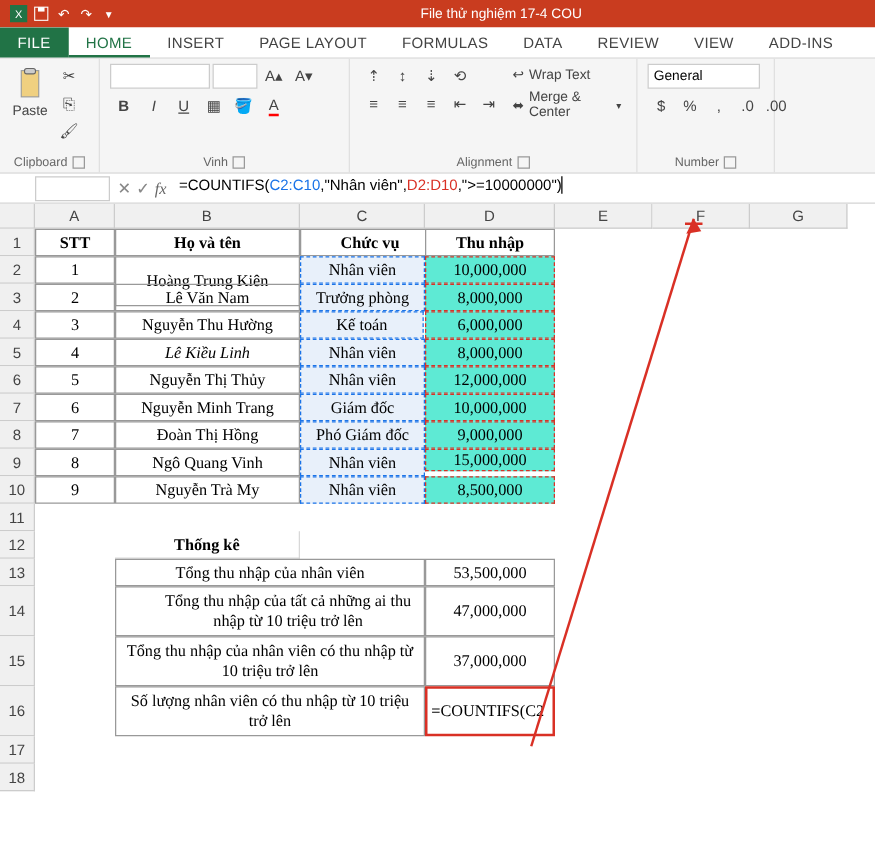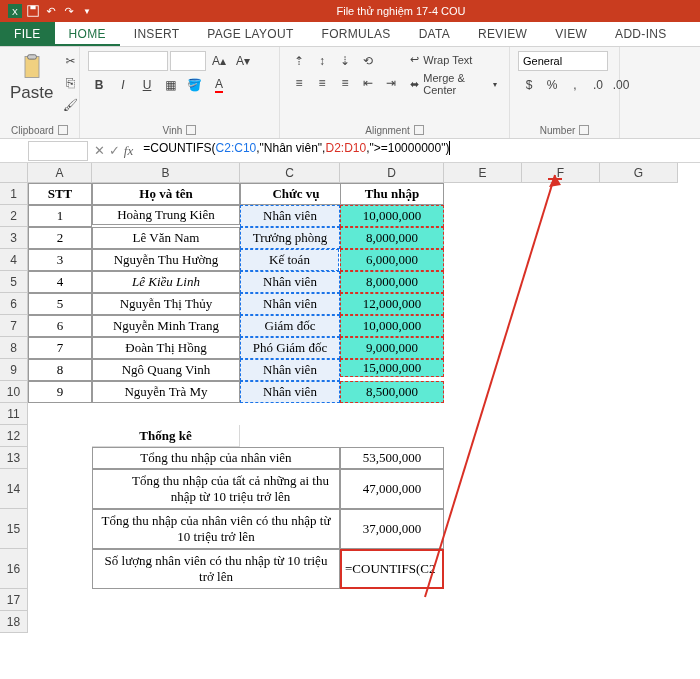--- a/index.html
+++ b/index.html
@@ -12,21 +12,21 @@
 
 .ribbon-tabs { height: 25px; display: flex; background: #fff; border-bottom: 1px solid #d4d4d4; }
 .ribbon-tab { padding: 5px 14px; font-size: 12px; color: #444; cursor: pointer; text-transform: uppercase; letter-spacing: 0.3px; }
 .ribbon-tab.file { background: #217346; color: #fff; }
 .ribbon-tab.active { color: #217346; border-bottom: 2px solid #217346; }
 
 .ribbon-body { height: 92px; background: #f5f5f5; border-bottom: 1px solid #d4d4d4; display: flex; }
 .ribbon-group { border-right: 1px solid #e0e0e0; padding: 4px 8px 2px; display: flex; flex-direction: column; justify-content: space-between; }
 .ribbon-group-label { text-align: center; font-size: 10px; color: #666; padding-top: 2px; display:flex; justify-content:center; gap:4px; }
 .ribbon-controls { display: flex; gap: 4px; align-items: flex-start; flex: 1; }
-.big-btn { display: flex; flex-direction: column; align-items: center; gap: 2px; padding: 2px; font-size: 17px; color: #444; }
+.big-btn { display: flex; flex-direction: column; align-items: center; gap: 2px; padding: 2px; font-size: 11px; color: #444; }
 .big-btn svg { width: 28px; height: 28px; }
 .small-btns { display: flex; flex-direction: column; gap: 2px; }
 .font-row { display: flex; gap: 2px; align-items: center; }
 .font-select { width: 80px; height: 20px; border: 1px solid #ccc; background: #fff; font-size: 11px; padding: 0 4px; }
 .size-select { width: 36px; height: 20px; border: 1px solid #ccc; background: #fff; font-size: 11px; padding: 0 2px; }
 .icon-btn { width: 22px; height: 20px; border: 1px solid transparent; display: flex; align-items: center; justify-content: center; font-size: 12px; color: #444; }
 .align-col { display: flex; flex-direction: column; gap: 2px; }
 .align-row { display: flex; gap: 1px; }
 .merge-row { display: flex; align-items: center; gap: 4px; font-size: 11px; color: #444; padding: 2px 4px; }
 .fmt-select { width: 90px; height: 20px; border: 1px solid #ccc; background: #fff; font-size: 11px; padding: 0 4px; }
@@ -245,21 +245,21 @@
       <div class="row-header" style="height: 40px;">16</div>
       <div class="row-header" style="height: 22px;">17</div>
       <div class="row-header" style="height: 22px;">18</div>
     </div>
   <div class="cells" id="cells">
       <div class="cell header border" style="left: 0px; top: 0px; width: 64px; height: 22px;">STT</div>
       <div class="cell header border" style="left: 64px; top: 0px; width: 148px; height: 22px;">Họ và tên</div>
       <div class="cell header border" style="left: 212px; top: 0px; width: 112px; height: 22px;">Chức vụ</div>
       <div class="cell header border" style="left: 312px; top: 0px; width: 104px; height: 22px;">Thu nhập</div>
       <div class="cell center border" style="left: 0px; top: 22px; width: 64px; height: 22px;">1</div>
-      <div class="cell center border" style="left: 64px; top: 22px; width: 148px; height: 20px;">Hoàng Trung Kiên</div>
+      <div class="cell center border" style="left: 64px; top: 22px; width: 148px; height: 40px;">Hoàng Trung Kiên</div>
       <div class="cell center border blue-range" style="left: 212px; top: 22px; width: 100px; height: 22px;">Nhân viên</div>
       <div class="cell center border red-range" style="left: 312px; top: 22px; width: 104px; height: 22px;">10,000,000</div>
       <div class="cell center border" style="left: 0px; top: 44px; width: 64px; height: 22px;">2</div>
       <div class="cell center border" style="left: 64px; top: 44px; width: 148px; height: 22px;">Lê Văn Nam</div>
       <div class="cell center border blue-range" style="left: 212px; top: 44px; width: 100px; height: 22px;">Trưởng phòng</div>
       <div class="cell center border red-range" style="left: 312px; top: 44px; width: 104px; height: 22px;">8,000,000</div>
       <div class="cell center border" style="left: 0px; top: 66px; width: 64px; height: 22px;">3</div>
       <div class="cell center border" style="left: 64px; top: 66px; width: 148px; height: 22px;">Nguyễn Thu Hường</div>
       <div class="cell center border blue-range" style="left: 212px; top: 66px; width: 99px; height: 22px;">Kế toán</div>
       <div class="cell center border red-range" style="left: 312px; top: 66px; width: 104px; height: 22px;">6,000,000</div>

